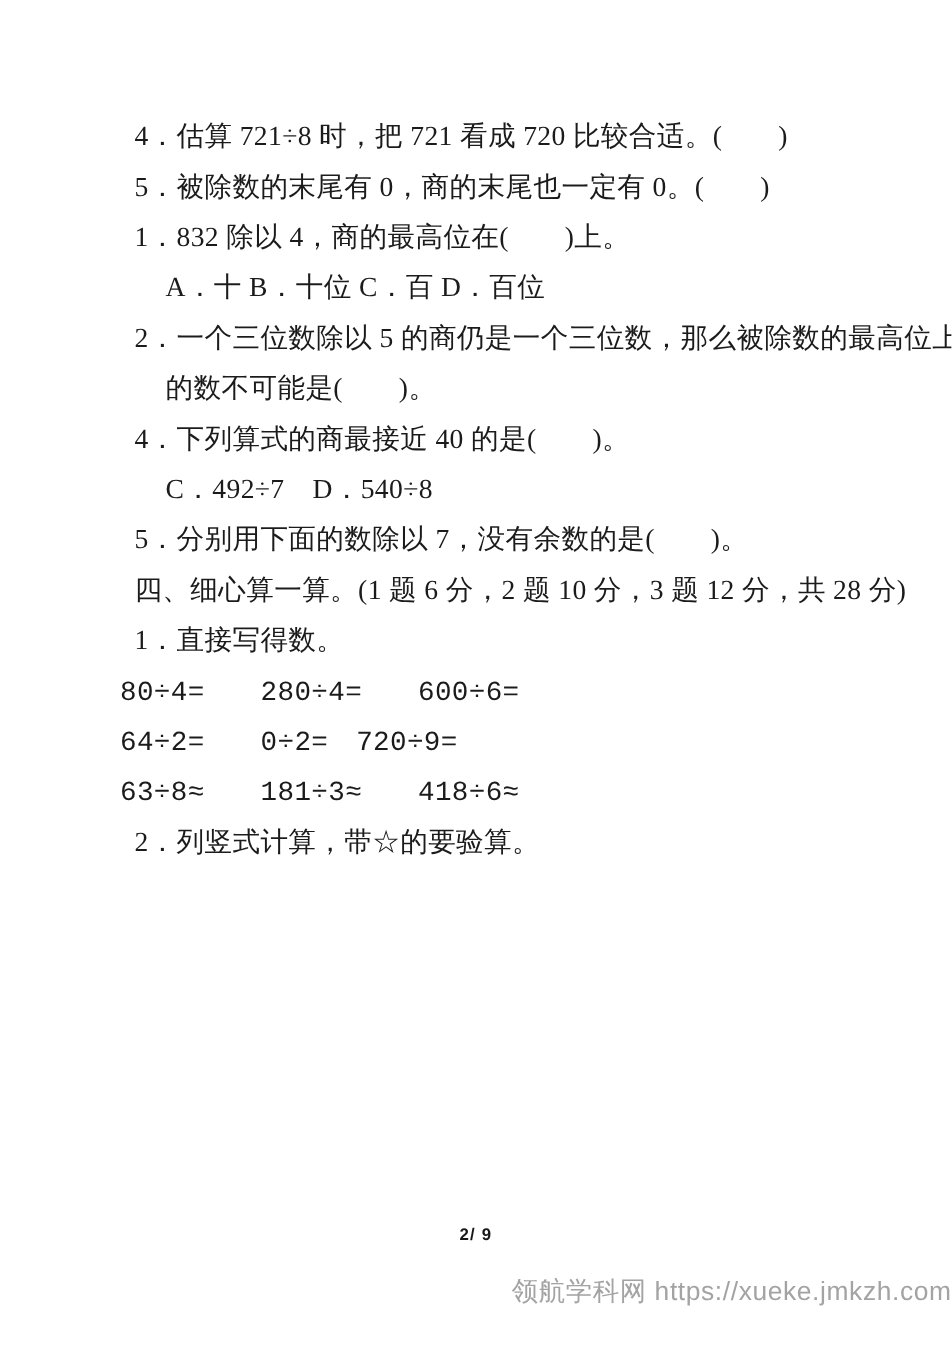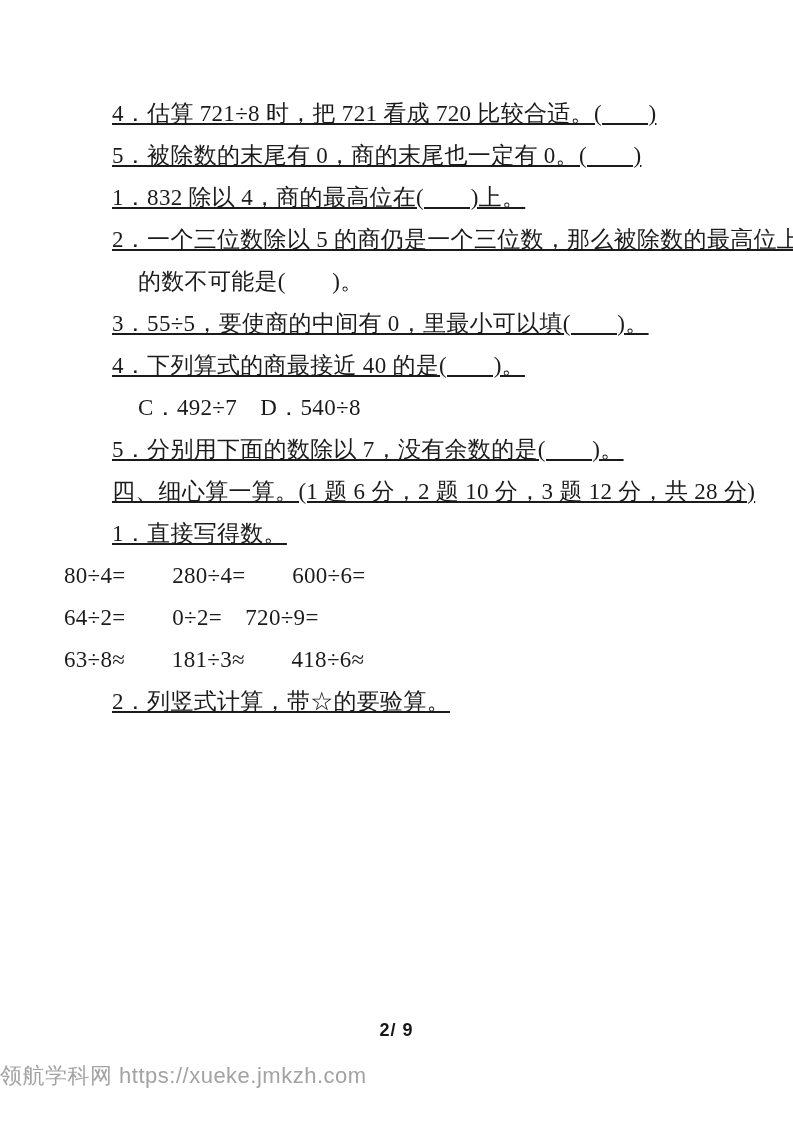--- a/index.html
+++ b/index.html
@@ -23,63 +23,63 @@
     left: 0;
     right: 0;
   }
   .line {
     height: 42px;
     display: flex;
     align-items: center;
     white-space: pre;
     letter-spacing: 0.3px;
   }
-  .ind0 { padding-left: 112px; text-decoration: underline; }   
+  .ind0 { padding-left: 112px; }   
   .ind1 { padding-left: 138px; }   
-  .ind2 { padding-left: 64px; }   
+  .ind2 { padding-left: 100px; font-family: Liberation Mono, monospace; }   
   .page-number {
     position: absolute;
     top: 1020px;
     left: 0;
     width: 100%;
     text-align: center;
     font-family: "Liberation Sans", "DejaVu Sans", sans-serif;
-    font-size: 18px;
+    font-size: 14px;
     font-weight: 700;
     color: #171717;
     letter-spacing: 1px;
   }
   .watermark {
     position: absolute;
     top: 1061px;
     left: 0;
     width: 100%;
-    text-align: left;
+    text-align: right;
     font-family: "Liberation Sans", "DejaVu Sans", sans-serif;
     font-size: 22px;
     color: #a3a3a3;
     letter-spacing: 0.5px;
   }
 </style>
 </head>
 <body>
 
 <div class="page">
   <div class="content">
 
     <div class="line ind0">4．估算 721÷8 时，把 721 看成 720 比较合适。(　　)</div>
     <div class="line ind0">5．被除数的末尾有 0，商的末尾也一定有 0。(　　)</div>
 
 
     <div class="line ind0">1．832 除以 4，商的最高位在(　　)上。</div>
+    <div class="line ind1">A．十 B．十位 C．百 D．百位</div>
 
     <div class="line ind0">2．一个三位数除以 5 的商仍是一个三位数，那么被除数的最高位上</div>
     <div class="line ind1">的数不可能是(　　)。</div>
 
-    <div class="line ind0">3．55÷5，要使商的中间有 0，里最小可以填(　　)。</div>
 
     <div class="line ind0">4．下列算式的商最接近 40 的是(　　)。</div>
     <div class="line ind1">C．492÷7　D．540÷8</div>
 
     <div class="line ind0">5．分别用下面的数除以 7，没有余数的是(　　)。</div>
 
     <div class="line ind0">四、细心算一算。(1 题 6 分，2 题 10 分，3 题 12 分，共 28 分)</div>
 
     <div class="line ind0">1．直接写得数。</div>
 

